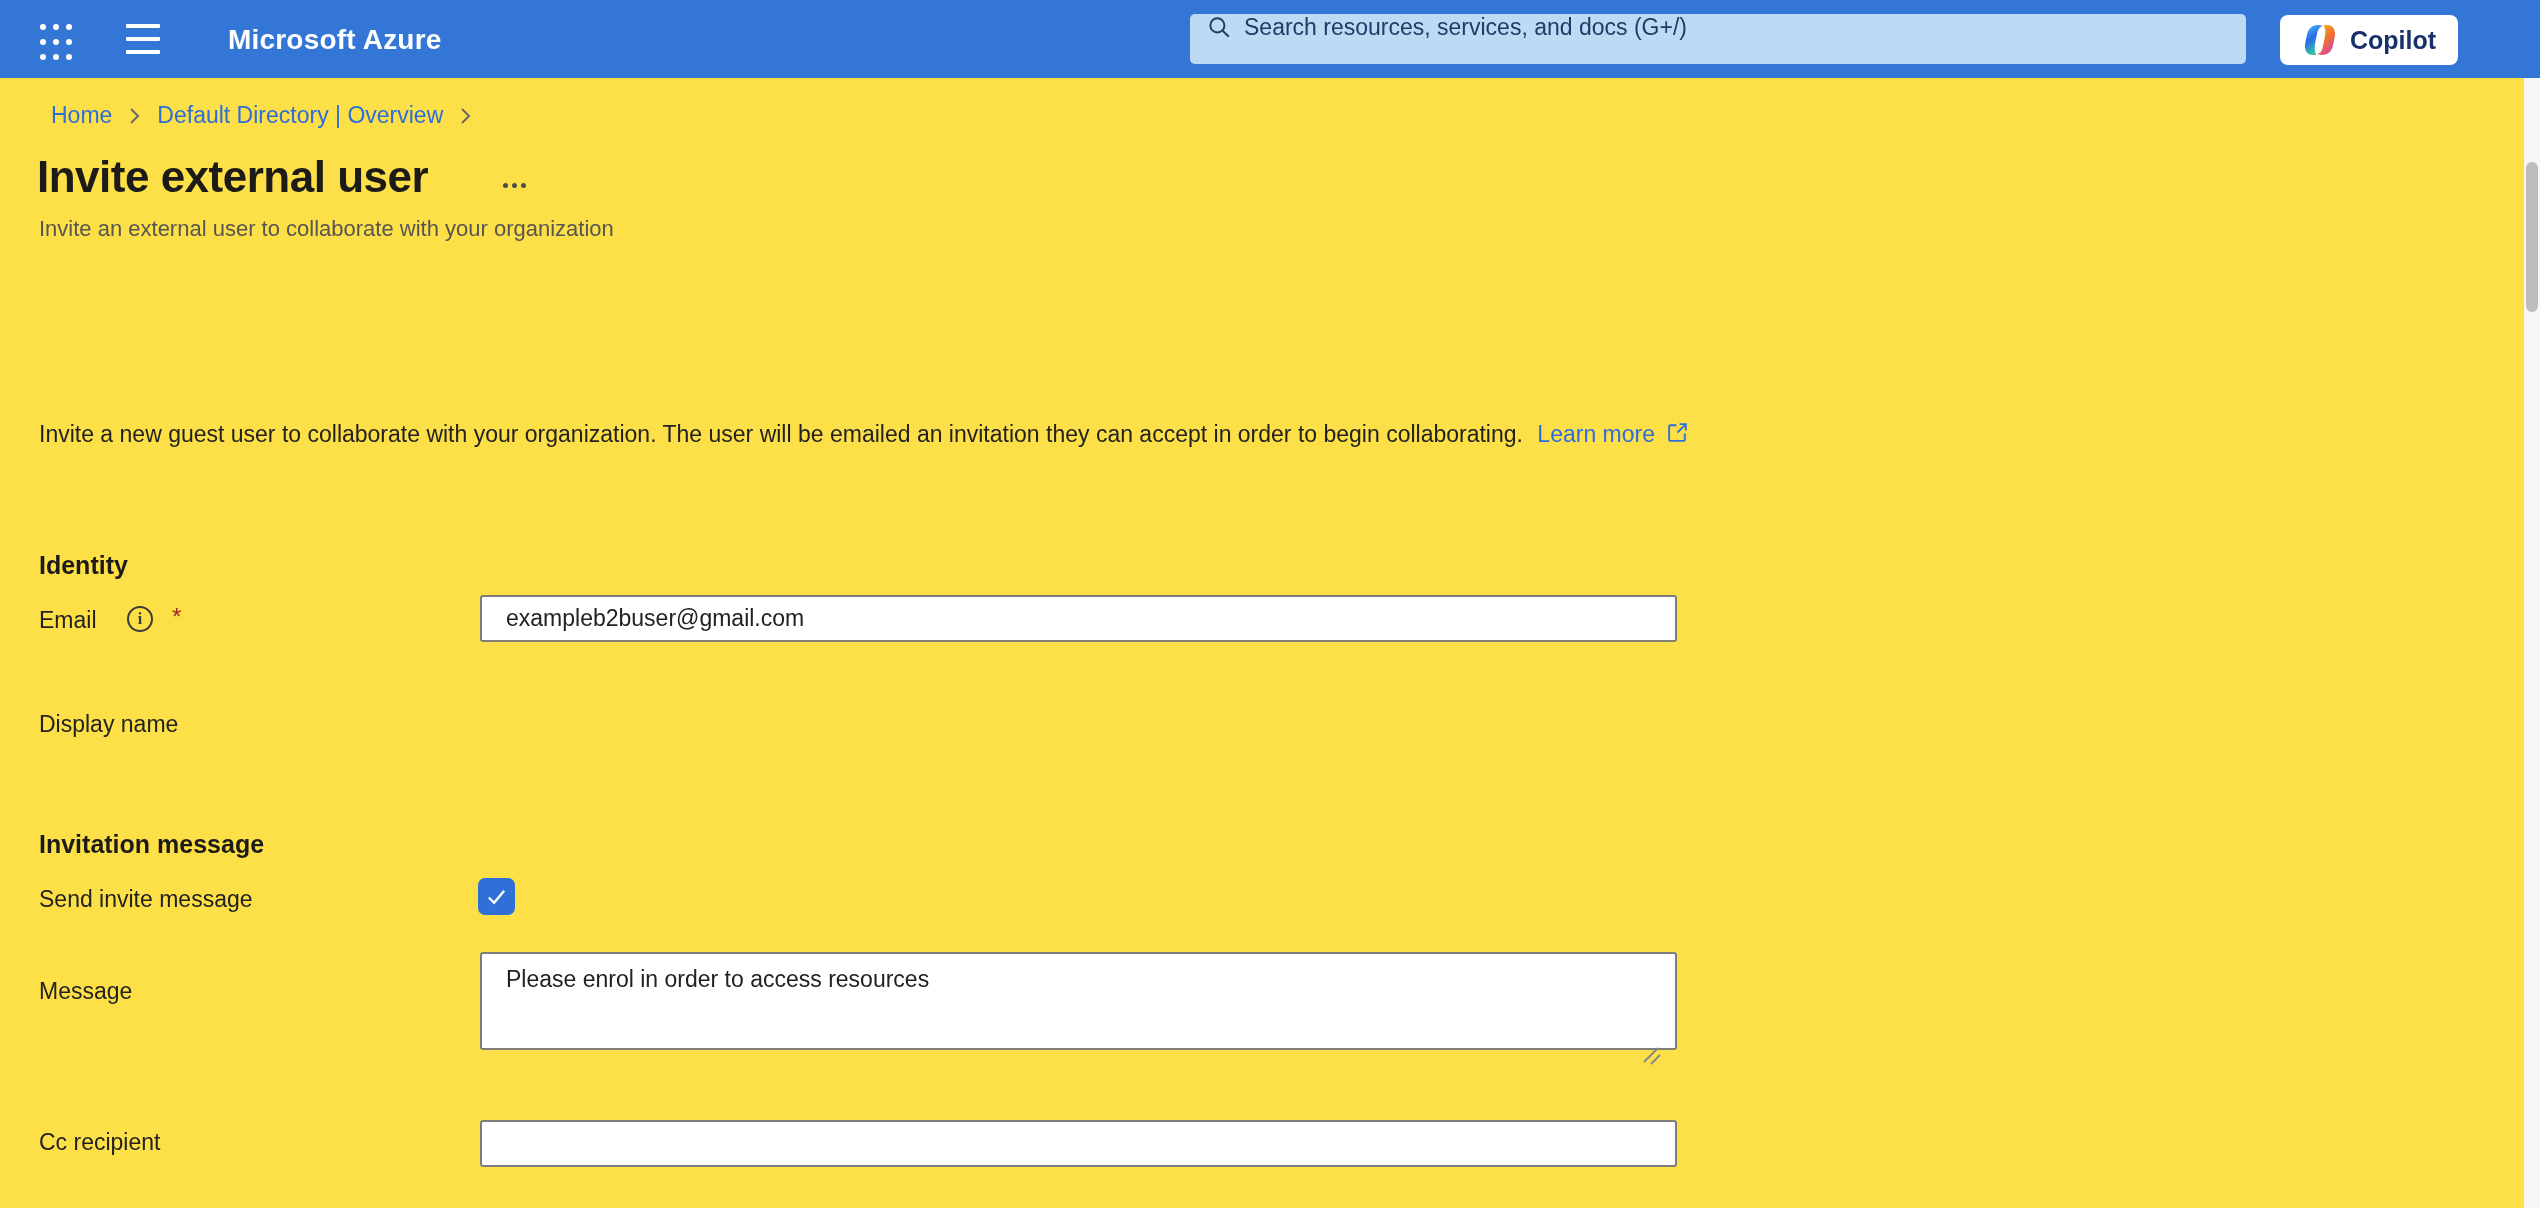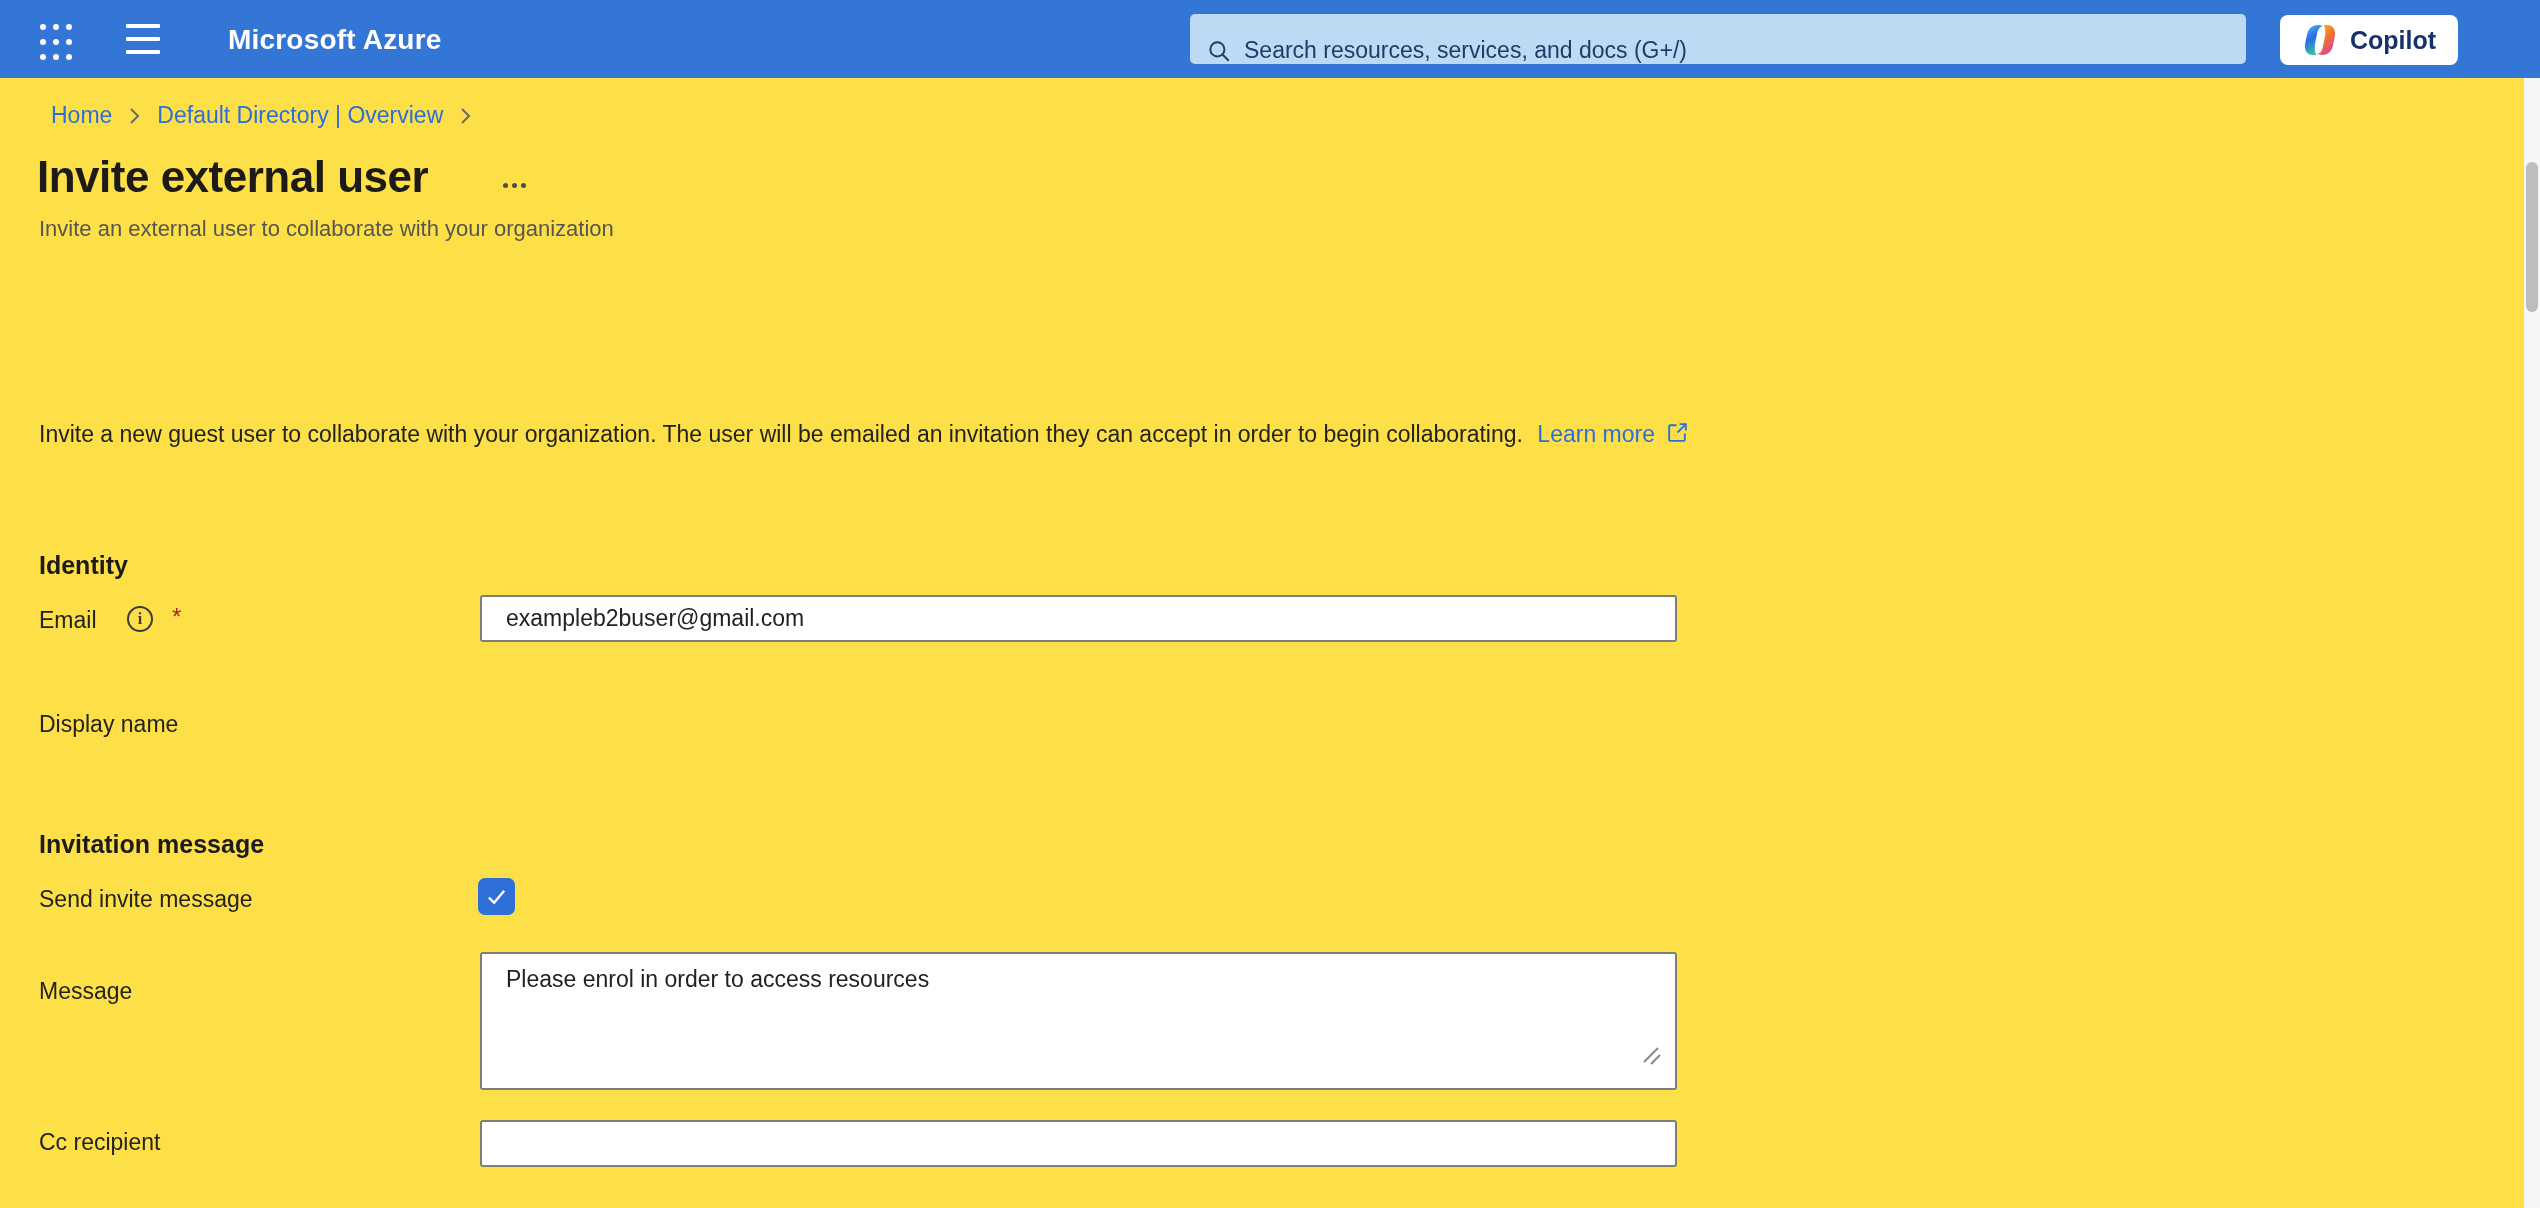--- a/index.html
+++ b/index.html
@@ -11,21 +11,21 @@
   .topbar { position:absolute; left:0; top:0; width:2540px; height:78px; background:#3476d6; }
   .waffle { position:absolute; left:28px; top:22px; width:56px; height:40px;
             display:grid; grid-template-columns:repeat(3,1fr); align-content:space-between;
             justify-items:center; cursor:pointer; padding:2px 8px; }
   .waffle .dot { width:6px; height:6px; border-radius:50%; background:#ffffff; }
   .hamburger { position:absolute; left:126px; top:24px; width:34px; height:30px;
                display:flex; flex-direction:column; justify-content:space-between; cursor:pointer; }
   .hamburger .bar { width:34px; height:4px; background:#ffffff; border-radius:1px; }
   .brand { position:absolute; left:228px; top:24px; color:#ffffff; font-size:28px; font-weight:bold; letter-spacing:0.2px; }
   .searchbox { position:absolute; left:1190px; top:14px; width:1056px; height:50px;
-               background:#bed9f4; border-radius:5px; display:flex; align-items:flex-end; padding:0 16px; }
+               background:#bed9f4; border-radius:5px; display:flex; align-items:flex-start; padding:0 16px; }
   .searchbox svg { flex:0 0 auto; margin-right:12px; }
   .searchbox input { flex:1; background:transparent; border:none; outline:none;
                      font-size:23px; color:#1c3d66; font-family:"Liberation Sans",sans-serif; }
   .searchbox input::placeholder { color:#1c3d66; opacity:1; }
   .copilot-btn { position:absolute; left:2280px; top:15px; width:178px; height:50px; background:#ffffff;
                  border:none; border-radius:8px; display:flex; align-items:center; justify-content:center;
                  gap:12px; cursor:pointer; }
   .copilot-btn .label { font-size:25px; font-weight:bold; color:#17316b; }
 
   
@@ -55,21 +55,21 @@
   .text-input { position:absolute; left:480px; width:1197px; height:47px; border:2px solid #7d7d7b;
                 border-radius:3px; padding:0 24px; font-size:23px; color:#232221;
                 font-family:"Liberation Sans",sans-serif; background:#fff; outline:none; }
   .info-icon { position:absolute; left:127px; width:26px; height:26px; border:2px solid #3c3b39; border-radius:50%;
                color:#3c3b39; font-size:16px; display:flex; align-items:center; justify-content:center;
                font-style:normal; cursor:pointer; }
   .info-icon::before { content:"i"; font-family:"Liberation Serif",serif; font-weight:bold; }
   .required { position:absolute; left:172px; font-size:24px; color:#a4262c; }
   .checkbox { position:absolute; left:478px; top:878px; width:37px; height:37px; background:#2e70d8;
               border-radius:7px; display:flex; align-items:center; justify-content:center; cursor:pointer; }
-  .msg-area { position:absolute; left:480px; top:952px; width:1197px; height:138px; border:2px solid #7d7d7b;
+  .msg-area { position:absolute; left:480px; top:952px; width:1197px; height:98px; border:2px solid #7d7d7b;
               border-radius:3px; padding:12px 24px; font-size:23px; color:#232221;
               font-family:"Liberation Sans",sans-serif; resize:none; outline:none; }
   .resize-grip { position:absolute; left:1636px; top:1040px; pointer-events:none; }
 
   
   .scroll-track { position:absolute; right:0; top:78px; width:16px; height:1130px; background:#f6f6f6; }
   .scroll-thumb { position:absolute; right:2px; top:84px; width:12px; height:150px; background:#bdbdbd; border-radius:6px; cursor:pointer; }
 </style>
 </head>
 <body>

